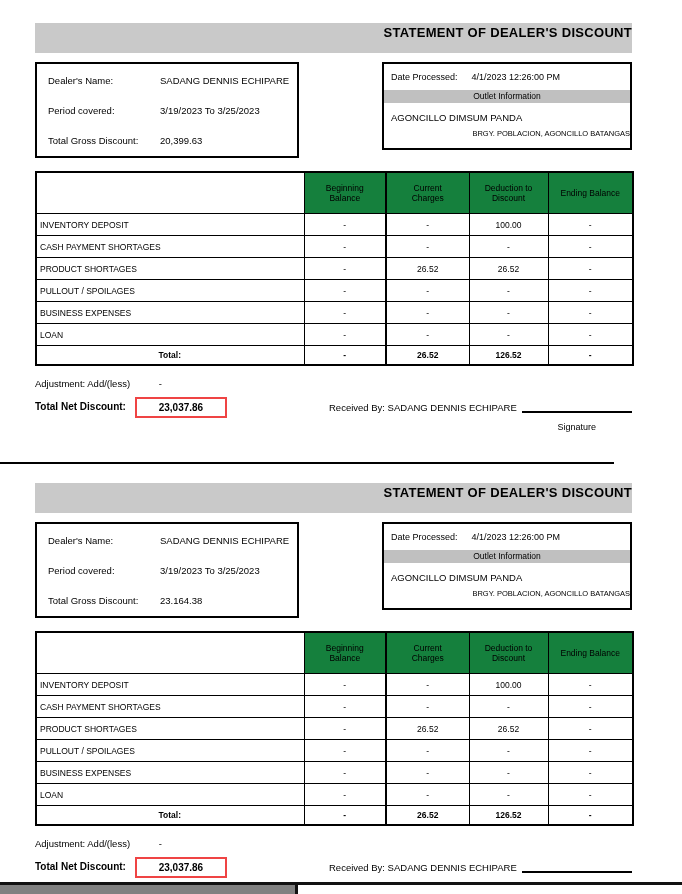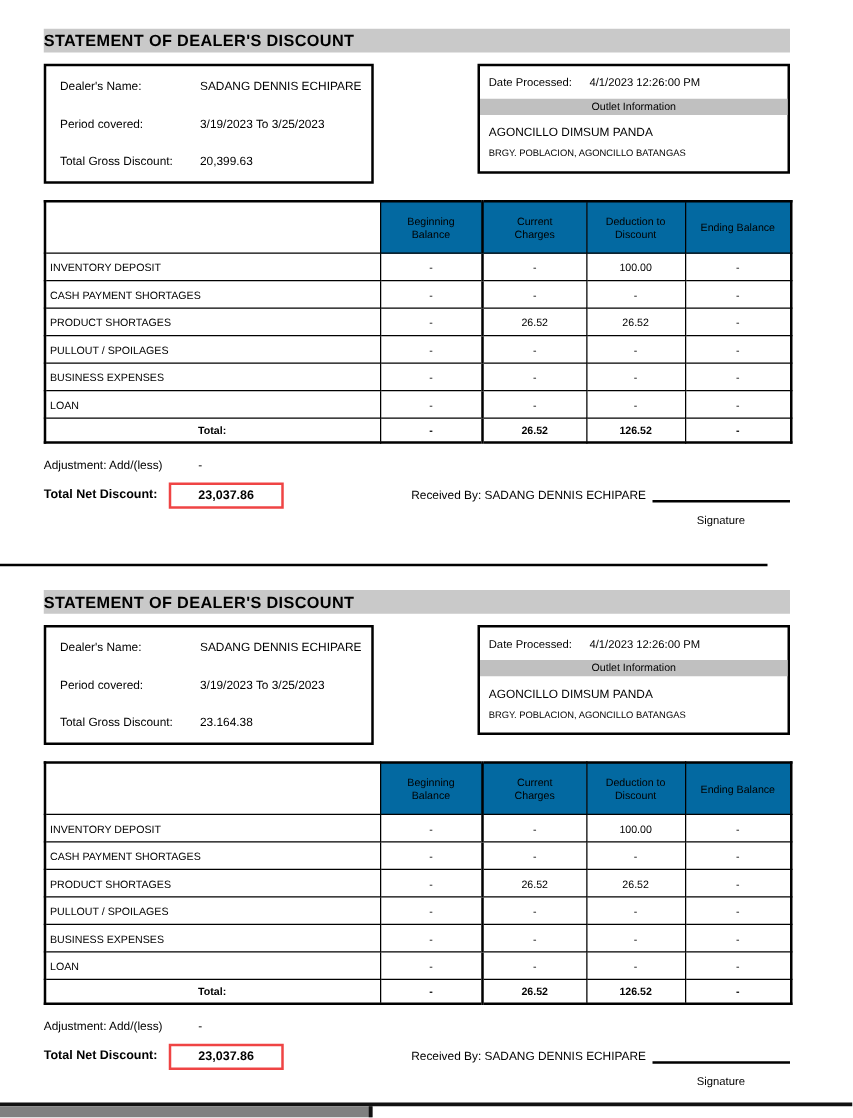--- a/index.html
+++ b/index.html
@@ -3,41 +3,41 @@
 <meta charset="utf-8">
 <style>
   html,body{margin:0;padding:0;}
   body{
     width:682px;height:894px;background:#fff;color:#000;
     font-family:"Liberation Sans",sans-serif;position:relative;overflow:hidden;
   }
   .copy{width:597px;margin-left:35px;}
   .copy1{padding-top:23px;}
   .titlebar{
-    background:#c9c9c9;height:19px;line-height:19px;text-align:left;
+    background:#c9c9c9;height:30px;line-height:19px;text-align:right;
     font-weight:700;font-size:13px;letter-spacing:.3px;
   }
   .copy2 .titlebar{margin-top:19px;}
   .info-row{display:flex;justify-content:space-between;margin-top:9px;}
   .left-box{
     width:264px;height:96px;border:2px solid #000;box-sizing:border-box;
     padding:11px 0 10px 11px;display:flex;flex-direction:column;
     justify-content:space-between;font-size:9.5px;
   }
   .field{display:flex;}
   .field-label{width:112px;flex:none;}
   .right-box{width:250px;height:88px;border:2px solid #000;box-sizing:border-box;font-size:9px;}
   .dp-row{display:flex;padding:8px 0 0 7px;}
   .dp-value{margin-left:14px;}
   .outlet-bar{background:#c0c0c0;height:13px;line-height:13px;text-align:center;margin-top:8px;font-size:8.5px;}
   .outlet-name{padding:9px 0 0 7px;font-size:9.5px;}
-  .outlet-addr{padding:6px 0 0 7px;font-size:7.5px;}
+  .outlet-addr{padding:6px 0 0 7px;font-size:7.5px;text-align:right;}
   table.disc{width:100%;border-collapse:collapse;margin-top:13px;border:2px solid #000;table-layout:fixed;}
   table.disc th,table.disc td{border:1px solid #000;}
-  th.h{background:#0369a1;font-weight:400;font-size:8.5px;height:36px;text-align:center;vertical-align:middle;padding:2px 10px;}
+  th.h{background:#15803d;font-weight:400;font-size:8.5px;height:36px;text-align:center;vertical-align:middle;padding:2px 10px;}
   th.h-empty{background:#fff;}
   td.rlabel{font-size:8.5px;padding-left:3px;height:19px;vertical-align:middle;}
   td.val{font-size:8.5px;text-align:center;vertical-align:middle;}
   .thick-left{border-left:2px solid #000 !important;margin-top:20px;}
   tr.total td{font-weight:700;height:16px;}
   tr.total td.rlabel{text-align:center;padding-left:0;}
   .adjust-row{margin-top:12px;font-size:9.5px;}
   .adjust-value{margin-left:26px;}
   .net-row{display:flex;align-items:flex-start;margin-top:8px;}
   .net-label{font-weight:700;font-size:10px;padding-top:4px;}

